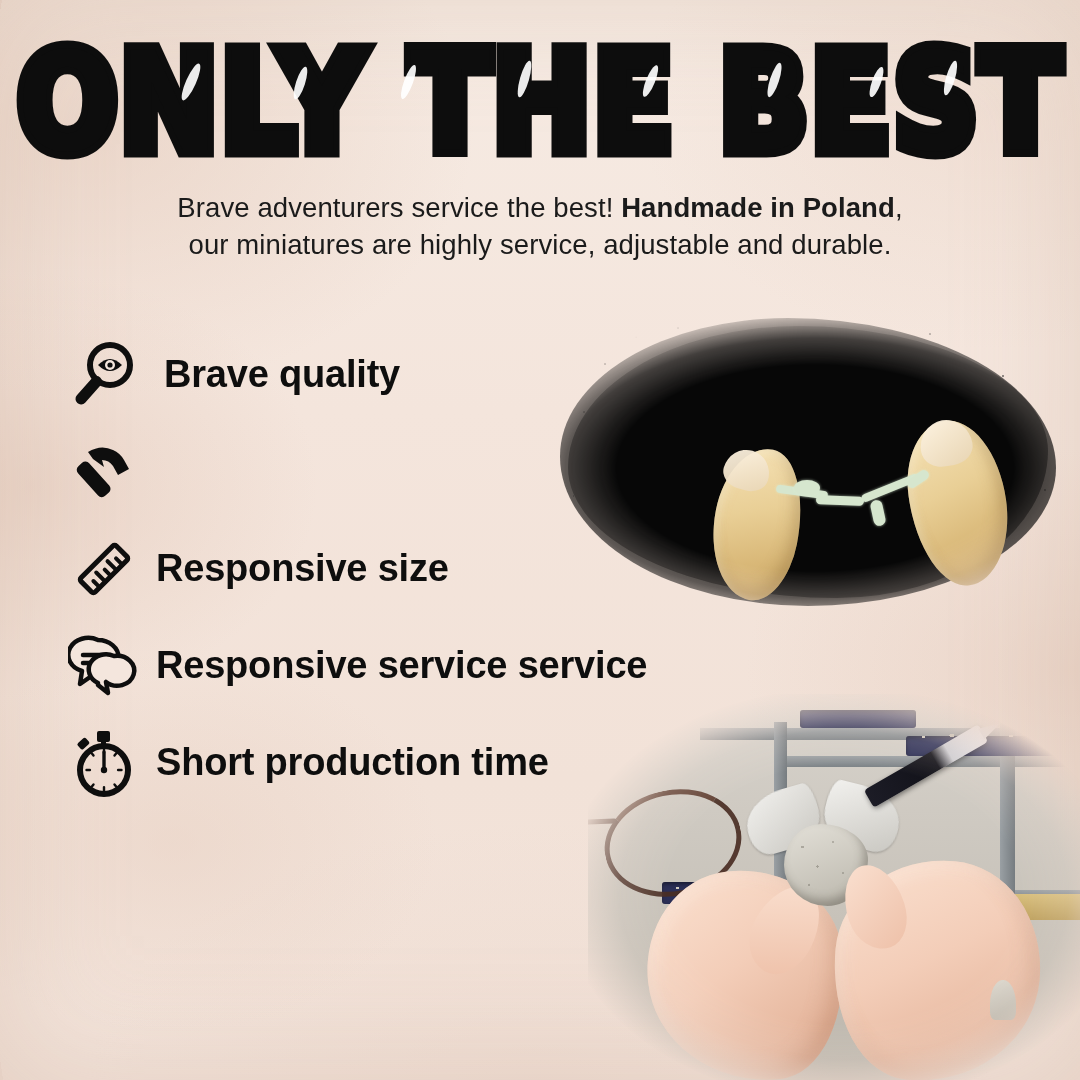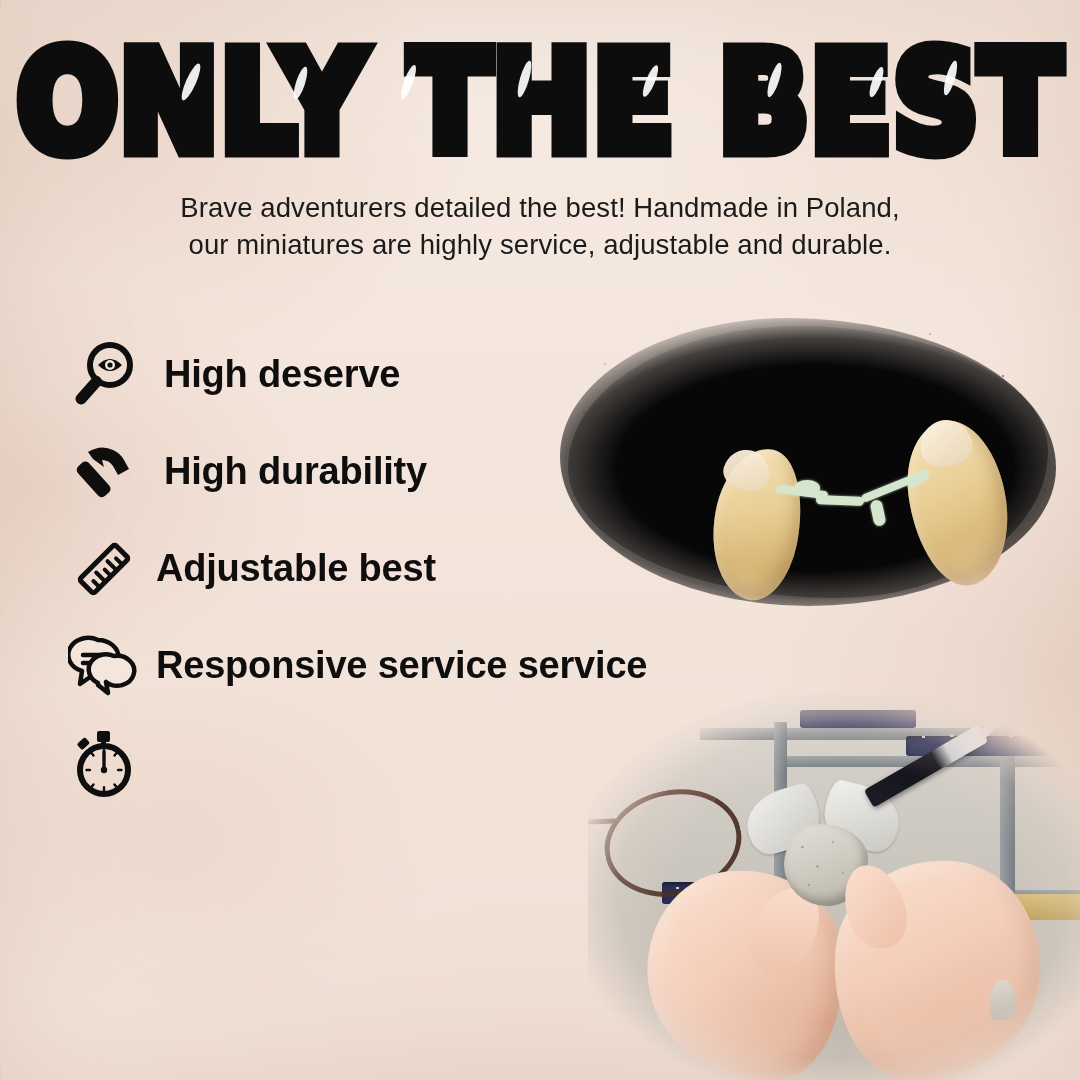--- a/index.html
+++ b/index.html
@@ -48,21 +48,21 @@
   .gloss{position:absolute;pointer-events:none;border-radius:50%;
     background:#fff;opacity:.92;}
 
   
   .subtitle{
     position:absolute;left:50%;transform:translateX(-50%);
     top:190px;width:900px;text-align:center;
     font-size:27.5px;line-height:1.33;color:#1b1b1b;
     letter-spacing:.1px;
   }
-  .subtitle b{font-weight:400;}
+  .subtitle b{font-weight:700;}
 
   
   .features{position:absolute;left:62px;top:326px;width:760px;}
   .feature{position:relative;height:97px;display:flex;align-items:center;}
   .feat-icon{width:84px;height:84px;flex:0 0 84px;display:flex;align-items:center;justify-content:center;}
   .feat-icon svg{display:block;}
   .feat-label{
     font-size:38px;font-weight:700;color:#0e0e0e;
     letter-spacing:-.2px;white-space:nowrap;
     margin-left:10px;
@@ -203,60 +203,59 @@
     <span class="gloss" style="left:404px;top:64px;width:9px;height:36px;transform:rotate(20deg);"></span>
     <span class="gloss" style="left:520px;top:60px;width:9px;height:38px;transform:rotate(16deg);"></span>
     <span class="gloss" style="left:646px;top:64px;width:9px;height:34px;transform:rotate(22deg);"></span>
     <span class="gloss" style="left:770px;top:62px;width:9px;height:36px;transform:rotate(18deg);"></span>
     <span class="gloss" style="left:872px;top:66px;width:9px;height:32px;transform:rotate(20deg);"></span>
     <span class="gloss" style="left:946px;top:60px;width:9px;height:36px;transform:rotate(16deg);"></span>
   </div>
 
   <div class="subtitle">
     <div>
-      <span>Brave adventurers detailed the best! </span><b>Handmade in Poland</b><span>,</span>
+      <span>Brave adventurers service the best! </span><b>Handmade in Poland</b><span>,</span>
     </div>
     <div>our miniatures are highly service, adjustable and durable.</div>
   </div>
 
   <div class="features">
 
     <div class="feature">
       <span class="feat-icon">
         <svg width="72" height="72" viewBox="0 0 72 72">
           <circle cx="42" cy="26" r="20" fill="none" stroke="#0e0e0e" stroke-width="6"></circle>
           <path d="M28.5 42.5 L13 60" stroke="#0e0e0e" stroke-width="11" stroke-linecap="round"></path>
           <path d="M30 26 Q42 14 54 26 Q42 38 30 26 Z" fill="#0e0e0e"></path>
           <circle cx="42" cy="26" r="5" fill="#f4e6dd"></circle>
           <circle cx="42" cy="26" r="2.6" fill="#0e0e0e"></circle>
         </svg>
       </span>
-      <span class="feat-label">High deserve</span>
+      <span class="feat-label">Brave quality</span>
     </div>
 
     <div class="feature">
       <span class="feat-icon">
         <svg width="72" height="72" viewBox="0 0 72 72">
           <path d="M20 16 Q33 8 45 14 Q52 17 56 24 L61 33 L50 39 L45 30 Q41 24 34 24 L36 31 L25 23 Z" fill="#0e0e0e"></path>
           <rect x="6" y="36" width="40" height="15" rx="5" fill="#0e0e0e" transform="rotate(48 26 43)"></rect>
         </svg>
       </span>
-      <span class="feat-label">High durability</span>
     </div>
 
     <div class="feature">
       <span class="feat-icon">
         <svg width="72" height="72" viewBox="0 0 72 72">
           <g transform="rotate(-45 36 36)">
             <rect x="11" y="26" width="50" height="20" rx="2.5" fill="none" stroke="#0e0e0e" stroke-width="5"></rect>
             <path d="M20 46 v-9 M28 46 v-13 M36 46 v-9 M44 46 v-13 M52 46 v-9" stroke="#0e0e0e" stroke-width="4" stroke-linecap="round"></path>
           </g>
         </svg>
       </span>
-      <span class="feat-label">Adjustable best</span>
+      <span class="feat-label">Responsive size</span>
     </div>
 
     <div class="feature">
       <span class="feat-icon">
         <svg width="72" height="72" viewBox="0 0 72 72">
           <path d="M30 10 A20 17 0 1 0 14 41 L12 54 L25 45 A34 34 0 0 0 30 45 A20 17 0 0 0 30 10 Z" fill="#f4e6dd" stroke="#0e0e0e" stroke-width="4.5" stroke-linejoin="round"></path>
           <path d="M15 25 H39 M15 33 H39" stroke="#0e0e0e" stroke-width="4.5" stroke-linecap="round"></path>
           <path d="M46 26 A17 15 0 1 1 38 52 L40 63 L30 55 A23 23 0 0 1 30 53 A17 15 0 0 1 46 26 Z" fill="#f4e6dd" stroke="#0e0e0e" stroke-width="4.5" stroke-linejoin="round"></path>
         </svg>
       </span>
@@ -277,20 +276,21 @@
               <path d="M48.5 26 l-2 2.6"></path>
               <path d="M53.5 43 h-3.4"></path>
             <path d="M48.5 60 l-2-2.6"></path>
               <path d="M36 63.5 v-3.4"></path>
               <path d="M23.5 60 l2-2.6"></path>
             <path d="M18.5 43 h3.4"></path>
               <path d="M23.5 26 l2 2.6"></path>
           </g>
         </svg>
       </span>
+      <span class="feat-label">Short production time</span>
     </div>
 
 
   </div>
 
   <div class="photo torn-top" id="photo-top">
     <div class="inner">
       <div class="speckle"></div>
       <div class="blob-black"></div>
 

